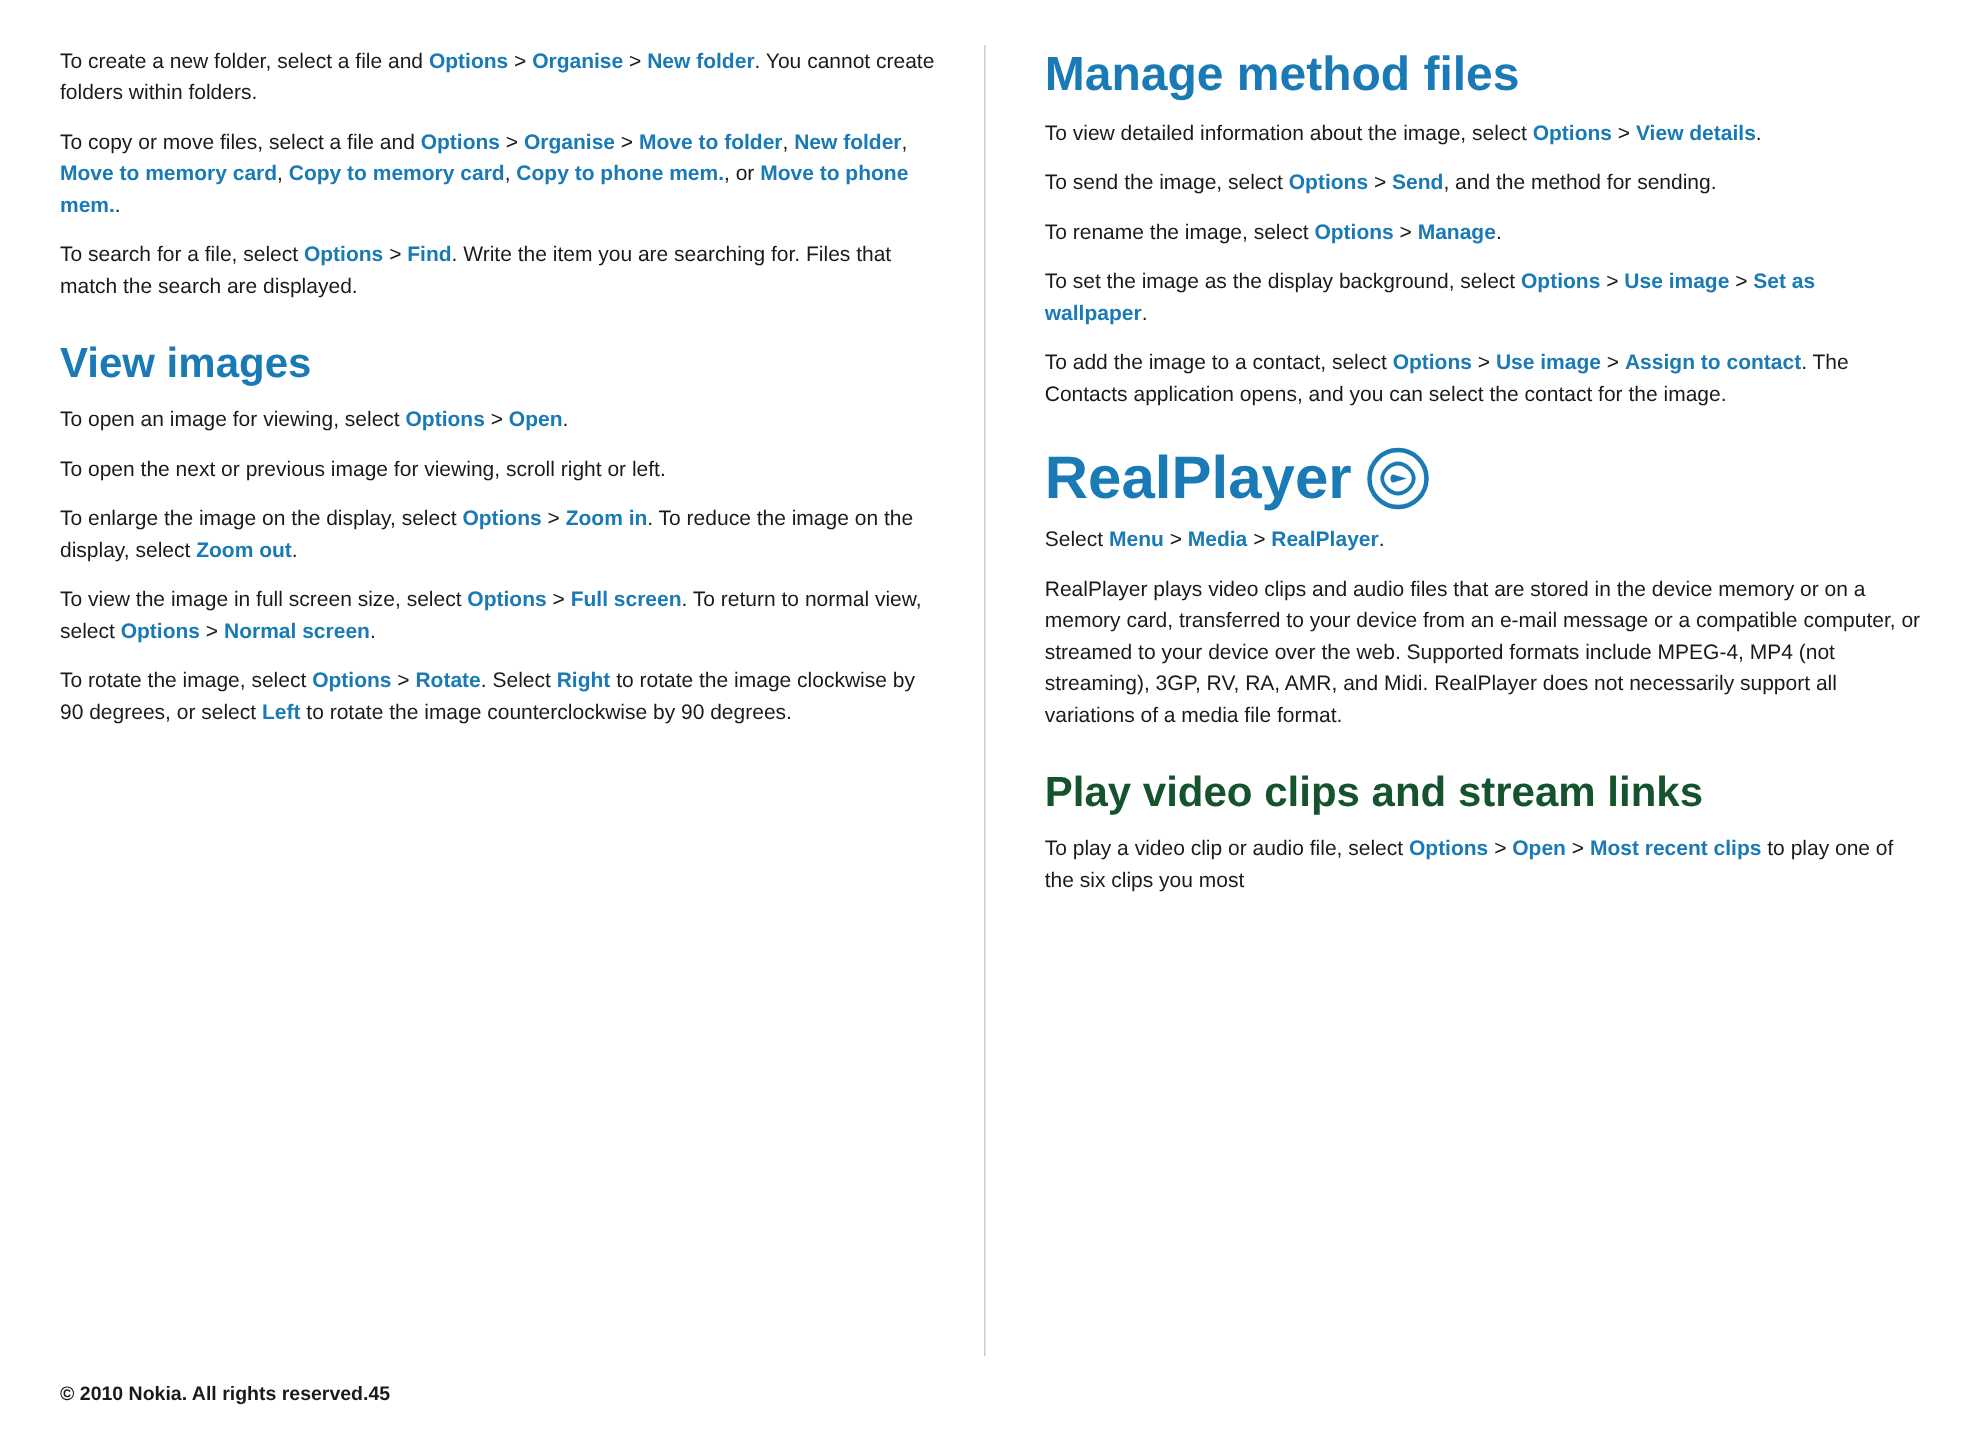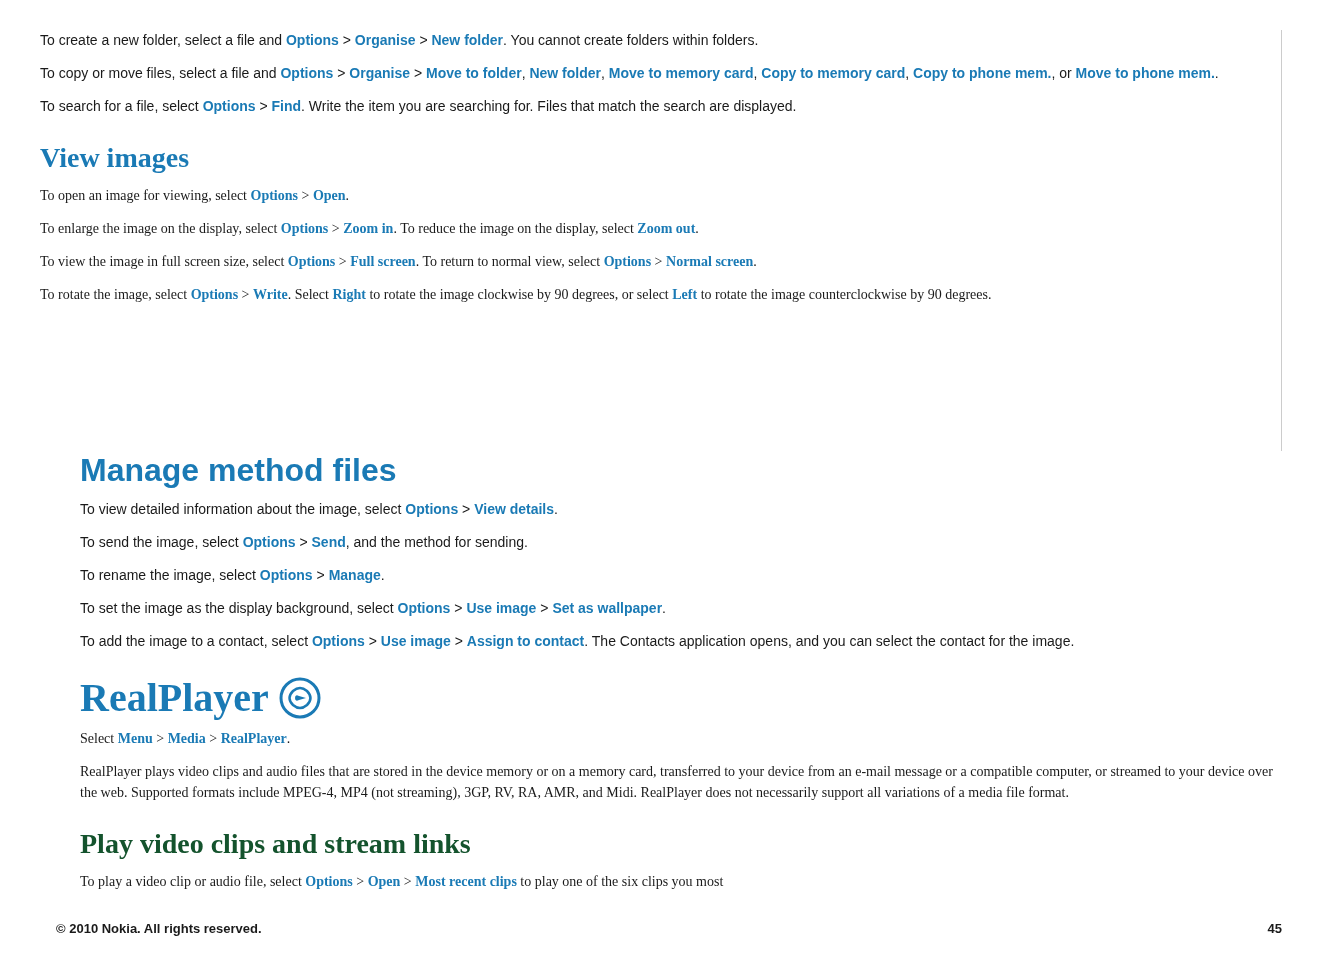--- a/index.html
+++ b/index.html
@@ -8,21 +8,21 @@
       font-family: 'Nokia Sans', Arial, sans-serif;
       font-size: 14px;
       color: #1a1a1a;
       width: 1322px;
       height: 954px;
       overflow: hidden;
       position: relative;
     }
     .page {
       display: flex;
-      flex-direction: column;
+      flex-direction: row;
       width: 100%;
       height: 100%;
       padding: 30px 40px 50px 40px;
     }
     .left-col {
       flex: 1;
       padding-right: 30px;
       border-right: 1px solid #ccc;
     }
     .right-col {
@@ -66,31 +66,30 @@
       line-height: 1.5;
       font-size: 14px;
     }
     .bold-blue {
       color: #1a7ab5;
       font-weight: bold;
     }
     .footer {
       position: absolute;
       bottom: 18px;
-      left: 56px;
+      left: 40px;
       right: 40px;
       display: flex;
-      justify-content: space-between;
+      justify-content: flex-start;
       align-items: center;
       font-size: 13px;
       font-weight: bold;
     }
     .divider-section {
       margin-top: 12px;
-      font-family: Liberation Serif, serif;
     }
   </style>
 </head>
 <body>
 
 <div class="page">
 
   <div class="left-col">
 
     <p>
@@ -106,31 +105,34 @@
       To search for a file, select <span class="bold-blue">Options</span>  &gt;  <span class="bold-blue">Find</span>. Write the item you are searching for. Files that match the search are displayed.
     </p>
 
     <div class="divider-section">
       <h2 class="section-heading">View images</h2>
 
       <p>
         To open an image for viewing, select <span class="bold-blue">Options</span>  &gt;  <span class="bold-blue">Open</span>.
       </p>
 
+      <p>
+        To open the next or previous image for viewing, scroll right or left.
+      </p>
 
       <p>
         To enlarge the image on the display, select <span class="bold-blue">Options</span>  &gt;  <span class="bold-blue">Zoom in</span>. To reduce the image on the display, select <span class="bold-blue">Zoom out</span>.
       </p>
 
       <p>
         To view the image in full screen size, select <span class="bold-blue">Options</span>  &gt;  <span class="bold-blue">Full screen</span>. To return to normal view, select <span class="bold-blue">Options</span>  &gt;  <span class="bold-blue">Normal screen</span>.
       </p>
 
       <p>
-        To rotate the image, select <span class="bold-blue">Options</span>  &gt;  <span class="bold-blue">Write</span>. Select <span class="bold-blue">Right</span> to rotate the image clockwise by 90 degrees, or select <span class="bold-blue">Left</span> to rotate the image counterclockwise by 90 degrees.
+        To rotate the image, select <span class="bold-blue">Options</span>  &gt;  <span class="bold-blue">Rotate</span>. Select <span class="bold-blue">Right</span> to rotate the image clockwise by 90 degrees, or select <span class="bold-blue">Left</span> to rotate the image counterclockwise by 90 degrees.
       </p>
     </div>
 
   </div>
 
   <div class="right-col">
 
     <div>
       <h2 class="section-heading" style="font-size:32px; margin-top:0;">Manage method files</h2>
 

